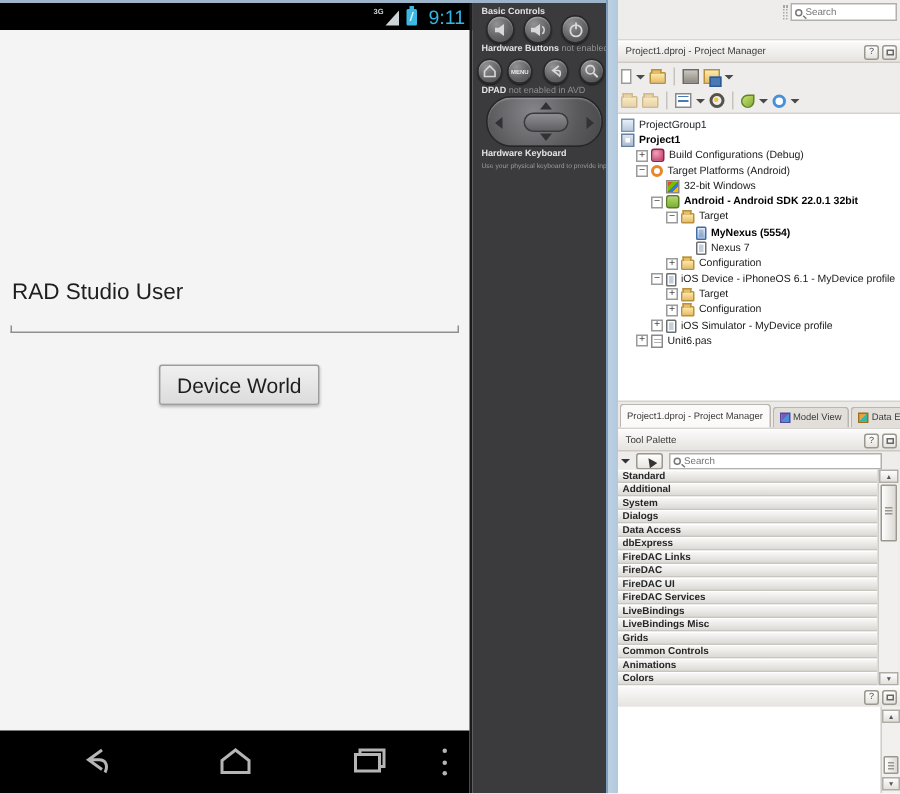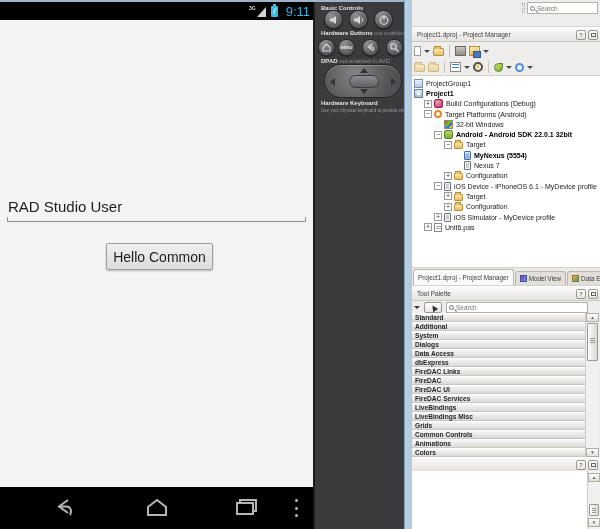--- a/index.html
+++ b/index.html
@@ -14,21 +14,21 @@
   #phone{position:absolute;left:0;top:2px;width:315px;height:527px;background:#f4f4f4;}
   .status-bar{position:absolute;left:0;top:0;width:100%;height:18px;background:#000;}
   .sb-time{position:absolute;right:5px;top:2px;font-size:13px;color:#33b5e5;}
   .sb-net{position:absolute;left:249px;top:3px;font-size:5px;color:#cfd5d8;font-weight:bold;}
   .sb-signal{position:absolute;left:257px;top:5px;width:0;height:0;
              border-left:9px solid transparent;border-bottom:10px solid #cdd4d6;}
   .sb-batt{position:absolute;left:271px;top:4px;width:7px;height:11px;background:#3bb9e3;border-radius:1px;}
   .sb-batt::before{content:"";position:absolute;left:2px;top:-2px;width:3px;height:2px;background:#3bb9e3;}
   .sb-batt::after{content:"";position:absolute;left:3px;top:2px;width:1px;height:6px;background:#d9f3fb;transform:skewX(-18deg);}
 
-  .edit-label{position:absolute;left:8px;top:196px;font-size:15px;color:#1e1e1e;}
+  .edit-label{position:absolute;left:8px;top:184px;font-size:15px;color:#1e1e1e;}
   .edit-line{position:absolute;left:7px;top:219px;width:299px;height:1px;background:#8f8f8f;}
   .edit-line::before,.edit-line::after{content:"";position:absolute;bottom:0;width:1px;height:5px;background:#8f8f8f;}
   .edit-line::before{left:0;} .edit-line::after{right:0;}
   .hello-btn{position:absolute;left:106px;top:241px;width:107px;height:27px;
              background:linear-gradient(#f0f0f0,#dcdcdc);border:1px solid #9d9d9d;border-radius:2px;
              box-shadow:0 1px 2px rgba(0,0,0,.25);font-size:14px;color:#1e1e1e;
              display:flex;align-items:center;justify-content:center;}
 
   .navbar{position:absolute;left:0;top:485px;width:313px;height:42px;background:#000;}
   .nav-ic{position:absolute;top:10px;}
@@ -163,21 +163,21 @@
   <div id="phone">
     <div class="status-bar">
       <span class="sb-net">3G</span>
       <span class="sb-signal"></span>
       <span class="sb-batt"></span>
       <span class="sb-time">9:11</span>
     </div>
 
     <div class="edit-label">RAD Studio User</div>
     <div class="edit-line"></div>
-    <div class="hello-btn">Hello Common</div>
+    <div class="hello-btn">Device World</div>
 
     <div class="navbar">
       <svg class="nav-ic nav-back" width="24" height="22" viewBox="0 0 24 22">
         <path d="M15 3 L6 9.5 L15 16 M6 9.5 H13 C18 9.5 19 14 17 18" fill="none" stroke="#b5b5b5" stroke-width="2"></path>
       </svg>
       <svg class="nav-ic nav-home" width="26" height="22" viewBox="0 0 26 22">
         <path d="M4 18 V10 L13 3 L22 10 V18 Z" fill="none" stroke="#b5b5b5" stroke-width="2"></path>
       </svg>
       <svg class="nav-ic nav-recent" width="26" height="22" viewBox="0 0 26 22">
         <path d="M6 6 V3 H22 V14 H19" fill="none" stroke="#b5b5b5" stroke-width="2"></path>

